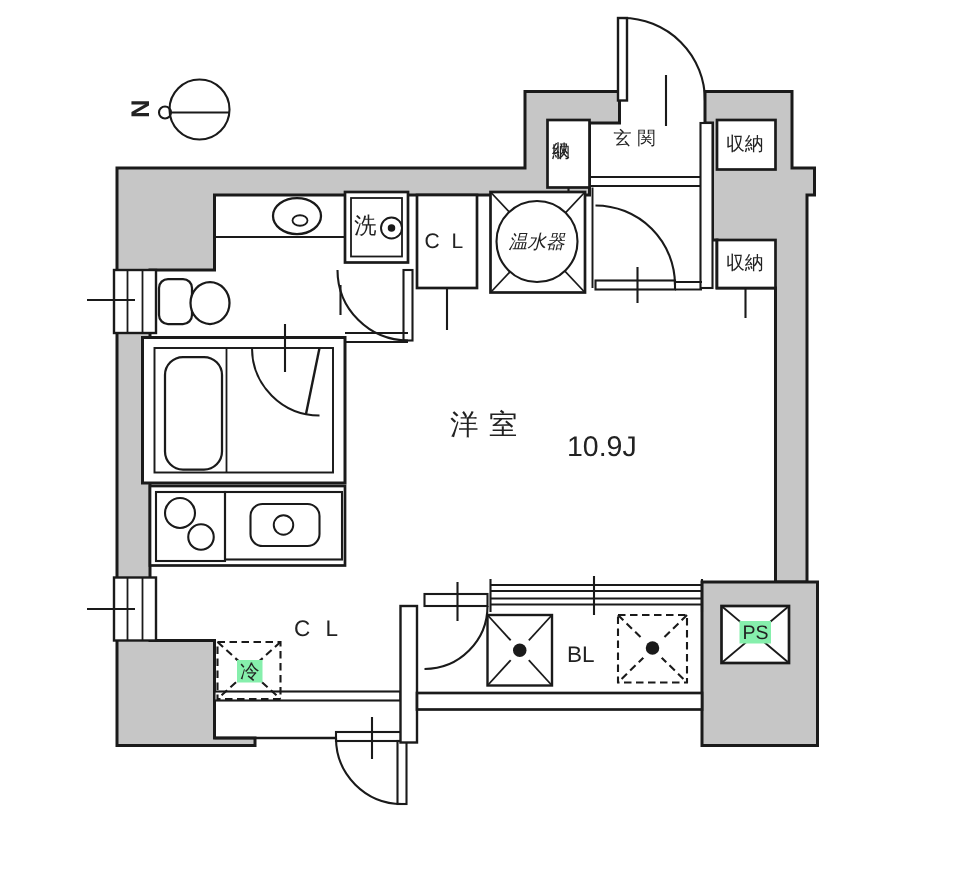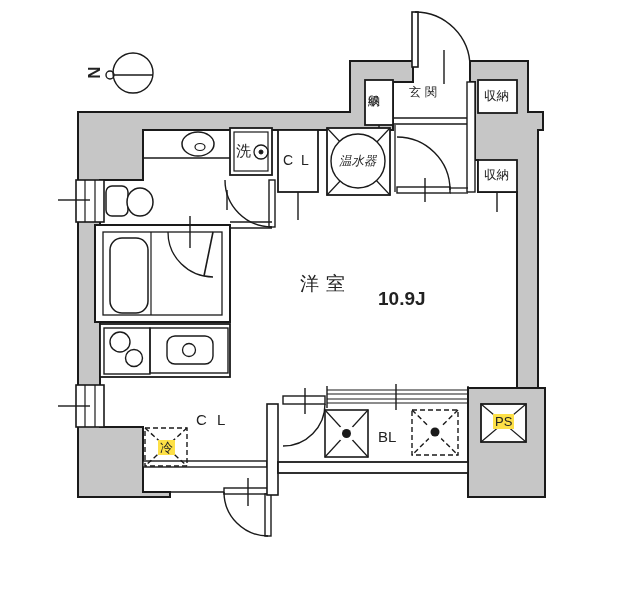--- a/index.html
+++ b/index.html
@@ -2,21 +2,21 @@
 <html><head>
 <meta charset="utf-8">
 <style>
   html,body{margin:0;padding:0;background:#fff;}
   #plan{position:relative;width:640px;height:589px;background:#ffffff;overflow:hidden;
         font-family:"Liberation Sans","DejaVu Sans",sans-serif;}
   #plan svg{position:absolute;left:0;top:0;pointer-events:none;}
   .lbl{position:absolute;color:#222;white-space:nowrap;z-index:5;line-height:1;
        font-family:"Liberation Sans","DejaVu Sans",sans-serif;}
   .lbl.vertical{writing-mode:vertical-rl;}
-  .lbl.bg{background:#fde047;padding:1px 2px;}
+  .lbl.bg{background:#86efac;padding:1px 2px;}
 </style>
 </head>
 <body>
 
 <div id="plan">
 
   <svg width="640" height="589" viewBox="0 0 640 589">
 
     <g fill="#c6c6c6" stroke="#1a1a1a" stroke-width="2">
 
@@ -200,21 +200,21 @@
   <div class="lbl" style="left:484px;top:169px;font-size:12.5px;">収納</div>
 
   <div class="lbl" style="left:236px;top:143px;font-size:15px;">洗</div>
 
   <div class="lbl" style="left:283px;top:153px;font-size:14px;letter-spacing:2px;">C L</div>
 
   <div class="lbl" style="left:339px;top:155px;font-size:12.5px;font-style:italic;">温水器</div>
 
   <div class="lbl" style="left:300px;top:274px;font-size:19px;letter-spacing:7px;">洋室</div>
 
-  <div class="lbl" style="left:378px;top:289px;font-size:19px;font-weight:bold;">10.9J</div>
+  <div class="lbl" style="left:378px;top:289px;font-size:19px;">10.9J</div>
 
   <div class="lbl" style="left:196px;top:412px;font-size:15px;letter-spacing:3px;">C L</div>
 
   <div class="lbl bg" style="left:158px;top:440px;font-size:13px;">冷</div>
 
   <div class="lbl" style="left:378px;top:429px;font-size:15px;text-align:center;">BL</div>
 
   <div class="lbl bg" style="left:493px;top:414px;font-size:13px;">PS</div>
 
 </div>

